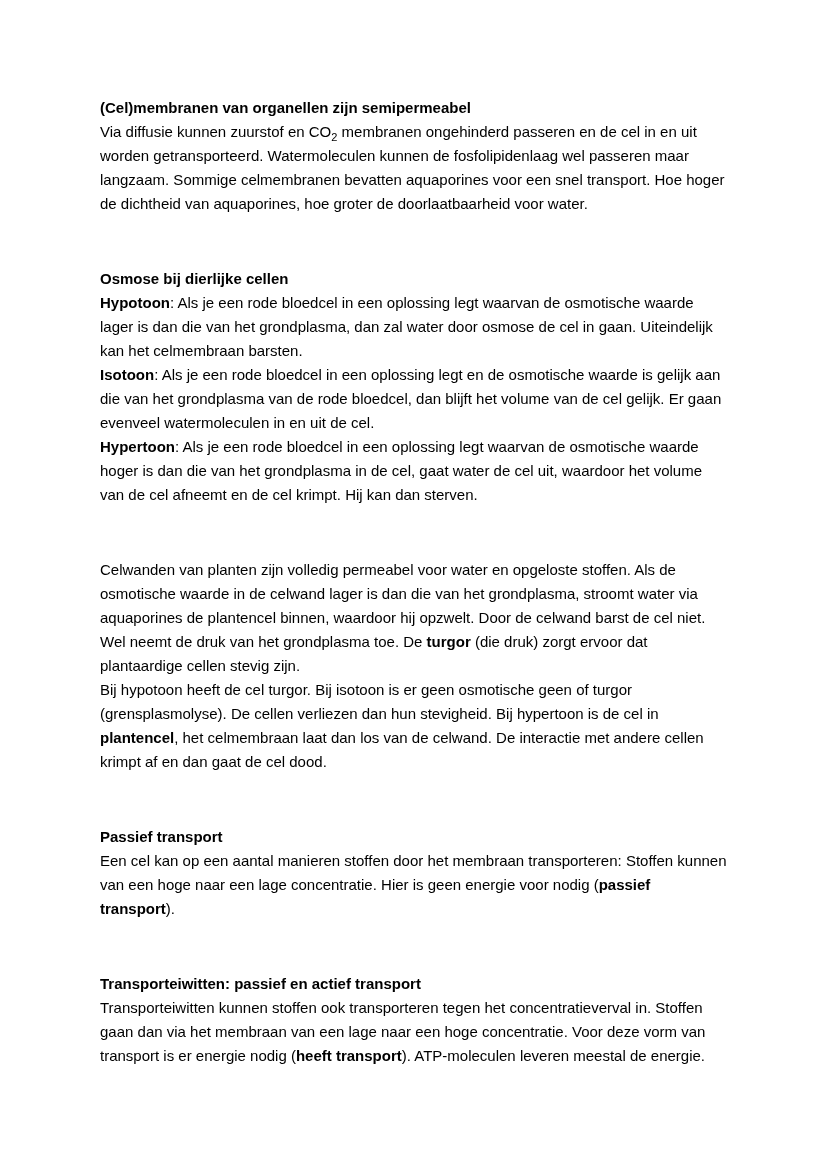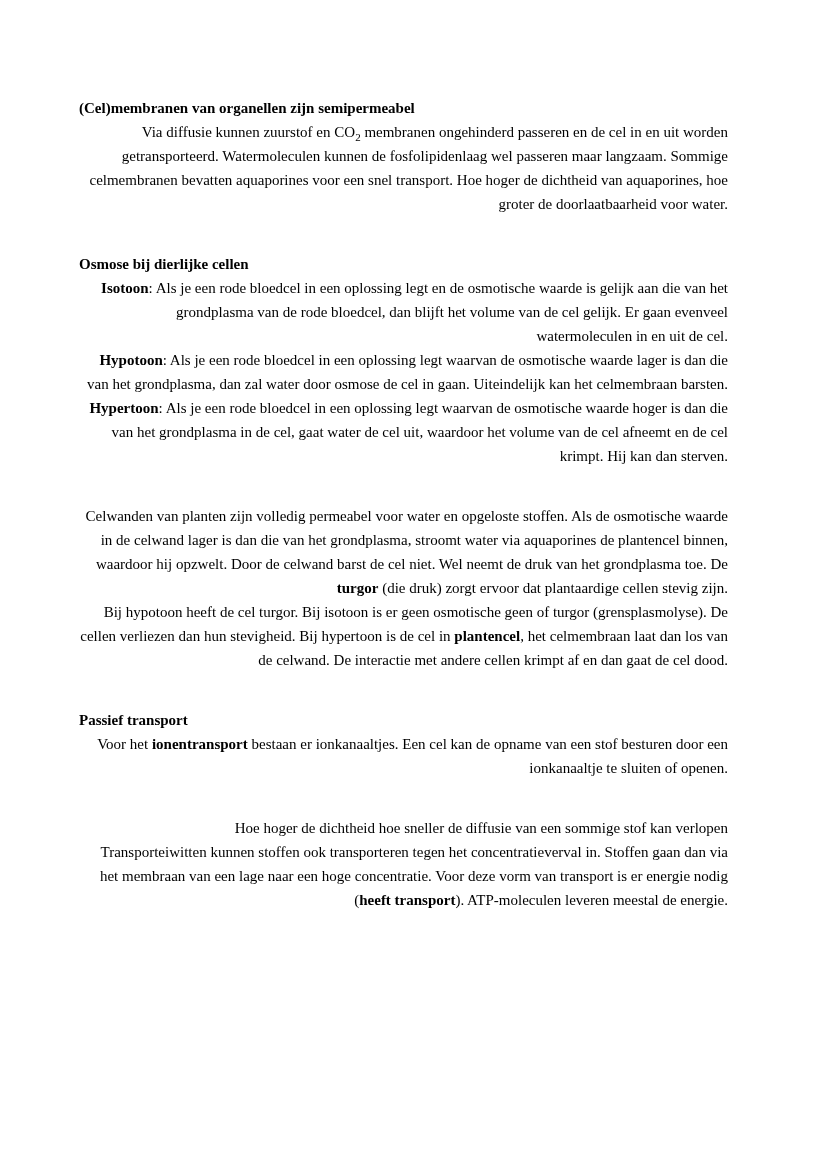--- a/index.html
+++ b/index.html
@@ -6,59 +6,59 @@
     margin: 0;
     padding: 0;
     background: #ffffff;
   }
   .page {
     position: relative;
     width: 828px;
     height: 1146px;
     background: #ffffff;
     box-sizing: border-box;
-    padding: 96px 100px 0 79px;
+    padding: 96px 100px 0 100px;
     overflow: hidden;
     color: #000000;
-    font-family: Liberation Serif, serif;
+    font-family: Liberation Sans, sans-serif;
     font-size: 15px;
     line-height: 24px;
   }
-  .doc-section + .doc-section { margin-top: 36px; }
+  .doc-section + .doc-section { margin-top: 51px; }
   .doc-heading {
     font-size: 15px;
     line-height: 24px;
     font-weight: 700;
     margin: 0;
   }
-  .doc-paragraph { margin: 0; text-align: right; }
+  .doc-paragraph { margin: 0; }
   .b { font-weight: 700; }
   .sub { vertical-align: sub; font-size: 11px; line-height: 0; }
 </style>
 </head>
 <body>
 
 <div class="page">
   <main id="doc-content">
       <section class="doc-section">
         <h2 class="doc-heading">(Cel)membranen van organellen zijn semipermeabel</h2>
         <p class="doc-paragraph"><span class="">Via diffusie kunnen zuurstof en CO</span><span class="sub">2</span><span class=""> membranen ongehinderd passeren en de cel in en uit worden getransporteerd. Watermoleculen kunnen de fosfolipidenlaag wel passeren maar langzaam. Sommige celmembranen bevatten aquaporines voor een snel transport. Hoe hoger de dichtheid van aquaporines, hoe groter de doorlaatbaarheid voor water.</span></p>
       </section>
       <section class="doc-section">
         <h2 class="doc-heading">Osmose bij dierlijke cellen</h2>
+        <p class="doc-paragraph"><span class="b">Hypotoon</span><span class="">: Als je een rode bloedcel in een oplossing legt waarvan de osmotische waarde lager is dan die van het grondplasma, dan zal water door osmose de cel in gaan. Uiteindelijk kan het celmembraan barsten.</span></p>
         <p class="doc-paragraph"><span class="b">Isotoon</span><span class="">: Als je een rode bloedcel in een oplossing legt en de osmotische waarde is gelijk aan die van het grondplasma van de rode bloedcel, dan blijft het volume van de cel gelijk. Er gaan evenveel watermoleculen in en uit de cel.</span></p>
-        <p class="doc-paragraph"><span class="b">Hypotoon</span><span class="">: Als je een rode bloedcel in een oplossing legt waarvan de osmotische waarde lager is dan die van het grondplasma, dan zal water door osmose de cel in gaan. Uiteindelijk kan het celmembraan barsten.</span></p>
         <p class="doc-paragraph"><span class="b">Hypertoon</span><span class="">: Als je een rode bloedcel in een oplossing legt waarvan de osmotische waarde hoger is dan die van het grondplasma in de cel, gaat water de cel uit, waardoor het volume van de cel afneemt en de cel krimpt. Hij kan dan sterven.</span></p>
       </section>
       <section class="doc-section">
         <p class="doc-paragraph"><span class="">Celwanden van planten zijn volledig permeabel voor water en opgeloste stoffen. Als de osmotische waarde in de celwand lager is dan die van het grondplasma, stroomt water via aquaporines de plantencel binnen, waardoor hij opzwelt. Door de celwand barst de cel niet. Wel neemt de druk van het grondplasma toe. De </span><span class="b">turgor</span><span class=""> (die druk) zorgt ervoor dat plantaardige cellen stevig zijn.</span></p>
         <p class="doc-paragraph"><span class="">Bij hypotoon heeft de cel turgor. Bij isotoon is er geen osmotische geen of turgor (grensplasmolyse). De cellen verliezen dan hun stevigheid. Bij hypertoon is de cel in </span><span class="b">plantencel</span><span class="">, het celmembraan laat dan los van de celwand. De interactie met andere cellen krimpt af en dan gaat de cel dood.</span></p>
       </section>
       <section class="doc-section">
         <h2 class="doc-heading">Passief transport</h2>
-        <p class="doc-paragraph"><span class="">Voor het </span><span class="b">ionentransport</span><span class=""> bestaan er ionkanaaltjes. Een cel kan de opname van een stof besturen door een ionkanaaltje te sluiten of openen.</span></p>
+        <p class="doc-paragraph"><span class="">Een cel kan op een aantal manieren stoffen door het membraan transporteren: Stoffen kunnen van een hoge naar een lage concentratie. Hier is geen energie voor nodig (</span><span class="b">passief transport</span><span class="">).</span></p>
       </section>
       <section class="doc-section">
-        <p class="doc-paragraph"><span class="">Hoe hoger de dichtheid hoe sneller de diffusie van een sommige stof kan verlopen</span></p>
+        <h2 class="doc-heading">Transporteiwitten: passief en actief transport</h2>
         <p class="doc-paragraph"><span class="">Transporteiwitten kunnen stoffen ook transporteren tegen het concentratieverval in. Stoffen gaan dan via het membraan van een lage naar een hoge concentratie. Voor deze vorm van transport is er energie nodig (</span><span class="b">heeft transport</span><span class="">). ATP-moleculen leveren meestal de energie. </span></p>
       </section>
     </main>
 </div>
 
 </body></html>

